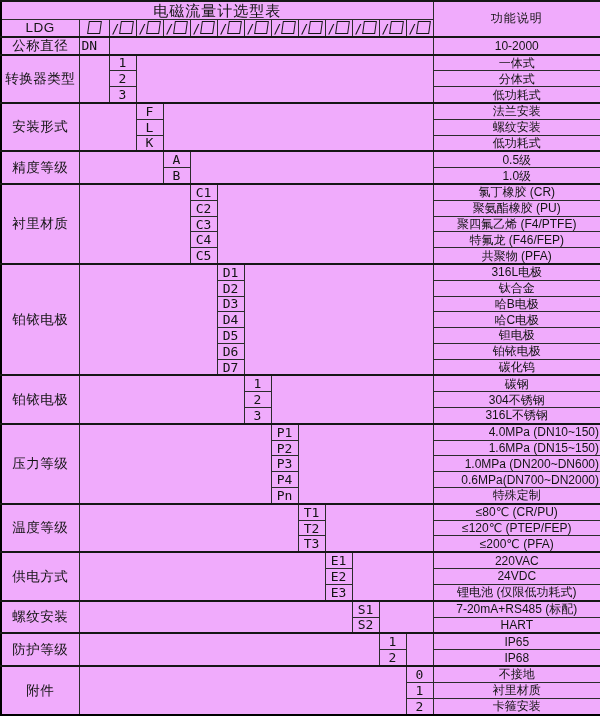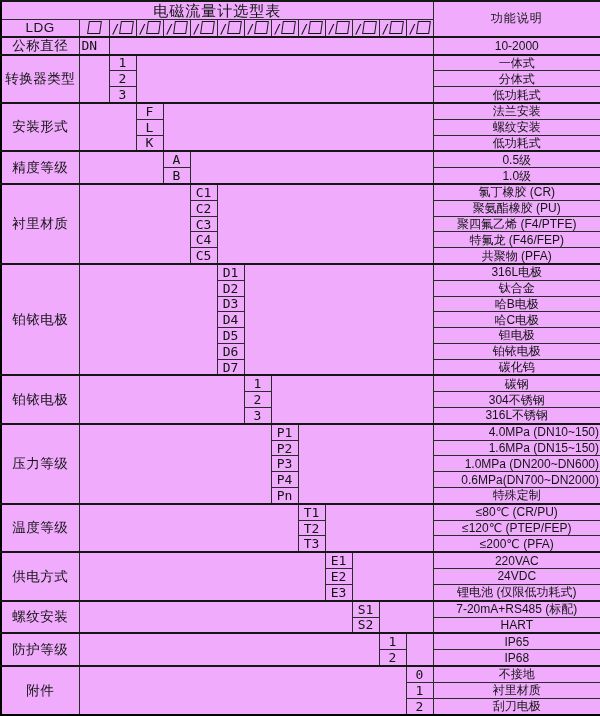--- a/index.html
+++ b/index.html
@@ -272,17 +272,17 @@
           <td class="spacer" colspan="12" rowspan="3"></td>
           <td class="code-cell">0</td>
           <td class="func-cell">不接地</td>
         </tr>
         <tr>
           <td class="code-cell">1</td>
           <td class="func-cell">衬里材质</td>
         </tr>
         <tr>
           <td class="code-cell">2</td>
-          <td class="func-cell">刮刀电极</td>
+          <td class="func-cell">卡箍安装</td>
         </tr>
       </tbody>
   </table>
 </div>
 
 </body></html>

